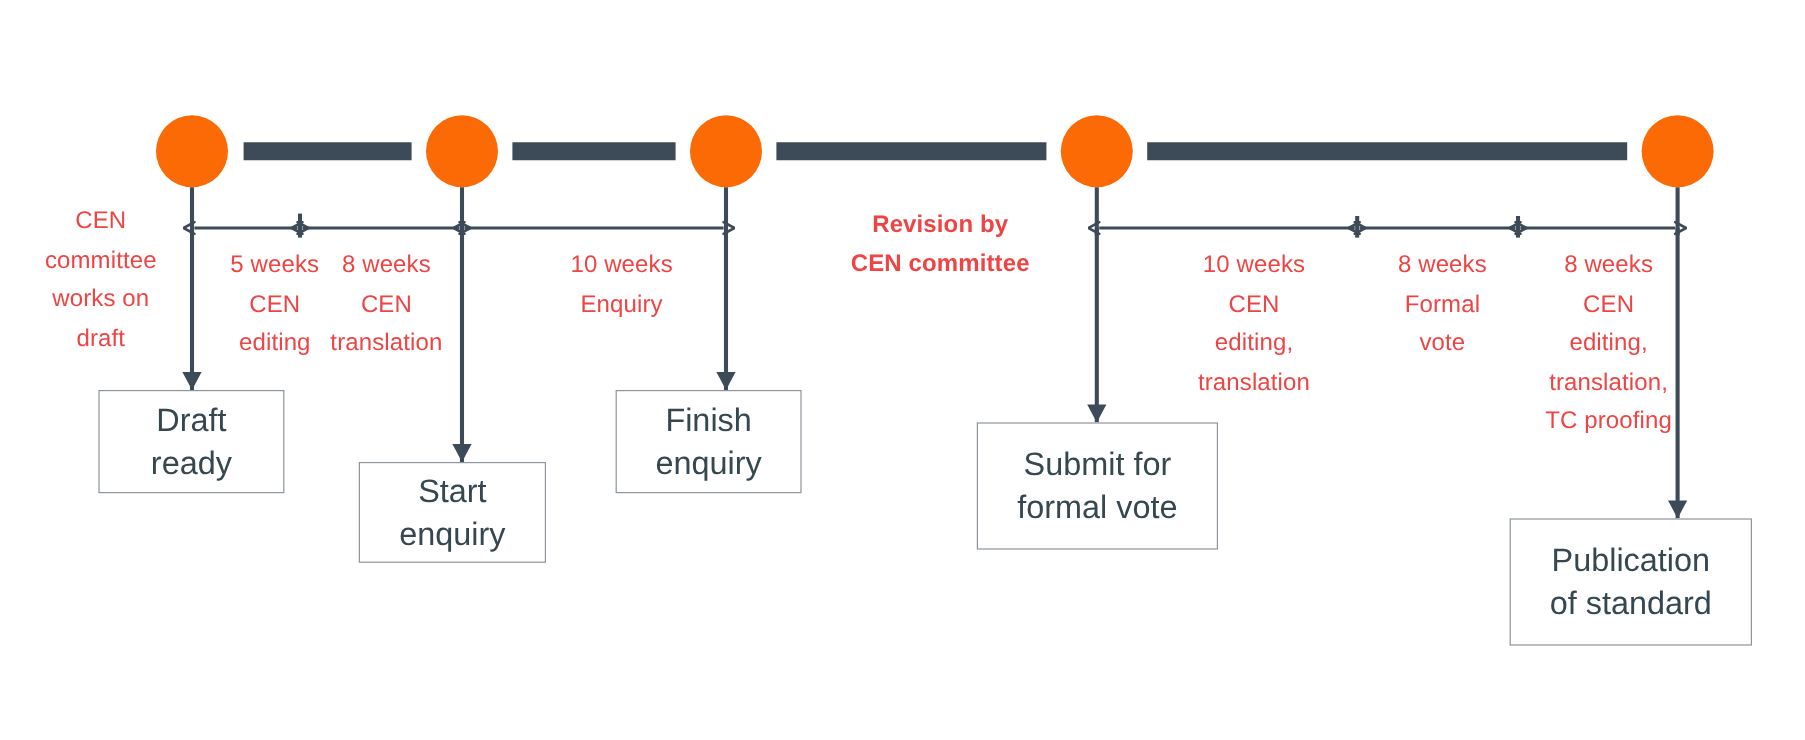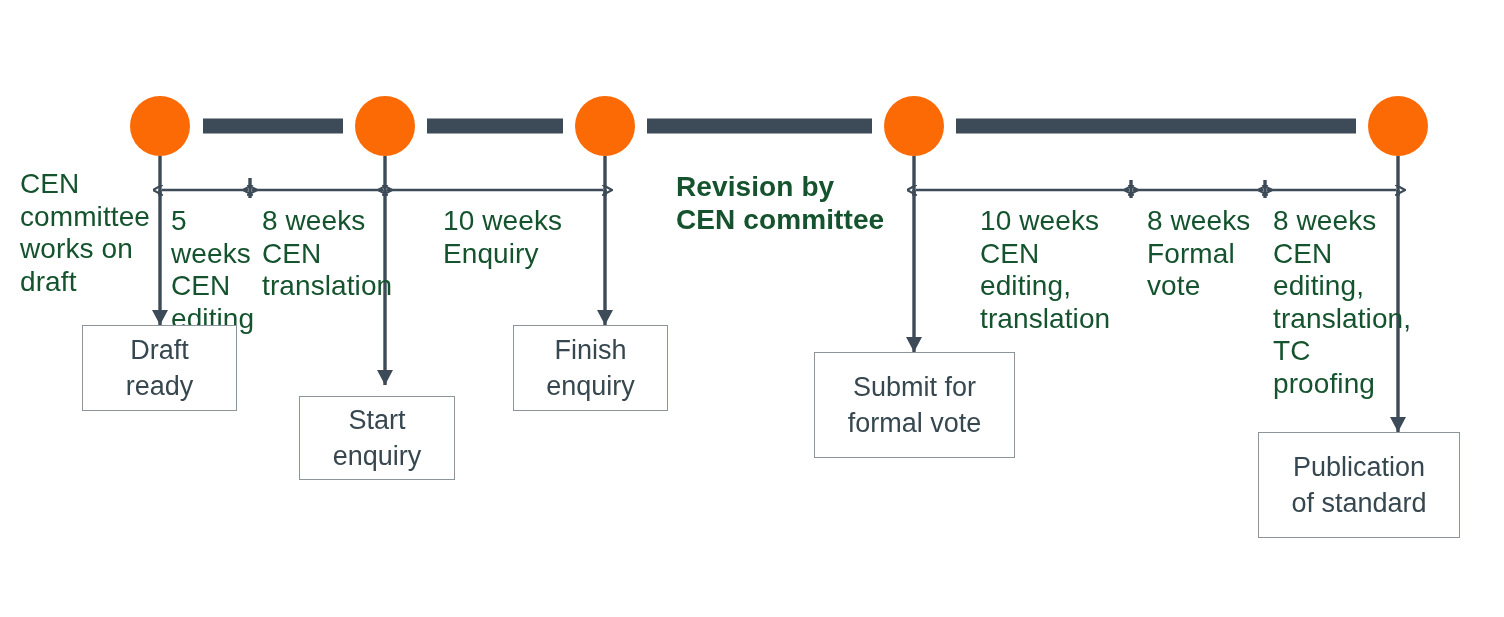--- a/index.html
+++ b/index.html
@@ -25,25 +25,26 @@
   }
   .node-dot {
     position: absolute;
     width: 60px;
     height: 60px;
     border-radius: 50%;
     background: #fc6a05;
   }
   .caption {
     position: absolute;
-    color: #14532d;
-    font-size: 28px;
+    color: #ef4444;
+    font-size: 20px;
     line-height: 32.5px;
     white-space: pre-line;
     letter-spacing: 0.1px;
+    text-align: center;
   }
   .outcome-box {
     position: absolute;
     border: 1.6px solid #8d959c;
     background: #ffffff;
     box-sizing: border-box;
     display: flex;
     align-items: center;
     justify-content: center;
     text-align: center;
@@ -118,21 +119,21 @@
   <div class="node-dot" style="left:355px; top:96px;"></div>
   <div class="node-dot" style="left:575px; top:96px;"></div>
   <div class="node-dot" style="left:884px; top:96px;"></div>
   <div class="node-dot" style="left:1368px; top:96px;"></div>
 
   <div class="caption" style="left:20px; top:168px; width:128px;">CEN
 committee
 works on
 draft</div>
 
-  <div class="caption" style="left:171px; top:205px; width:92px;">5 weeks
+  <div class="caption" style="left:183px; top:205px; width:92px;">5 weeks
 CEN
 editing</div>
 
   <div class="caption" style="left:262px; top:205px; width:120px;">8 weeks
 CEN
 translation</div>
 
   <div class="caption" style="left:443px; top:205px; width:150px;">10 weeks
 Enquiry</div>
 
@@ -150,21 +151,21 @@
 
   <div class="caption" style="left:1273px; top:205px; width:135px;">8 weeks
 CEN
 editing,
 translation,
 TC proofing</div>
 
   <div class="outcome-box" style="left:82px; top:325px; width:155px; height:86px;">Draft
 ready</div>
 
-  <div class="outcome-box" style="left:299px; top:396px; width:156px; height:84px;">Start
+  <div class="outcome-box" style="left:299px; top:385px; width:156px; height:84px;">Start
 enquiry</div>
 
   <div class="outcome-box" style="left:513px; top:325px; width:155px; height:86px;">Finish
 enquiry</div>
 
   <div class="outcome-box" style="left:814px; top:352px; width:201px; height:106px;">Submit for
 formal vote</div>
 
   <div class="outcome-box" style="left:1258px; top:432px; width:202px; height:106px;">Publication
 of standard</div>

